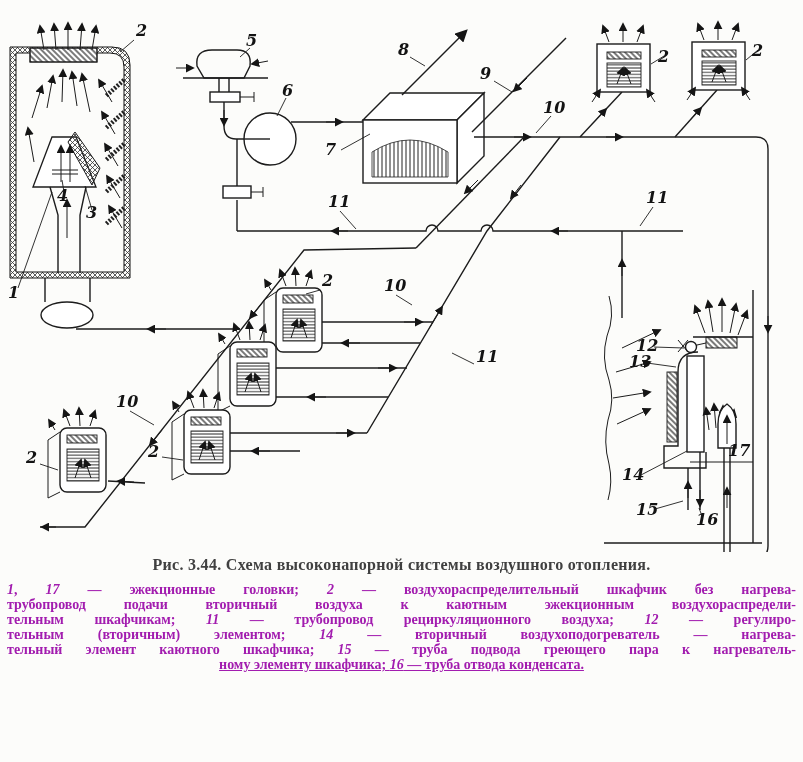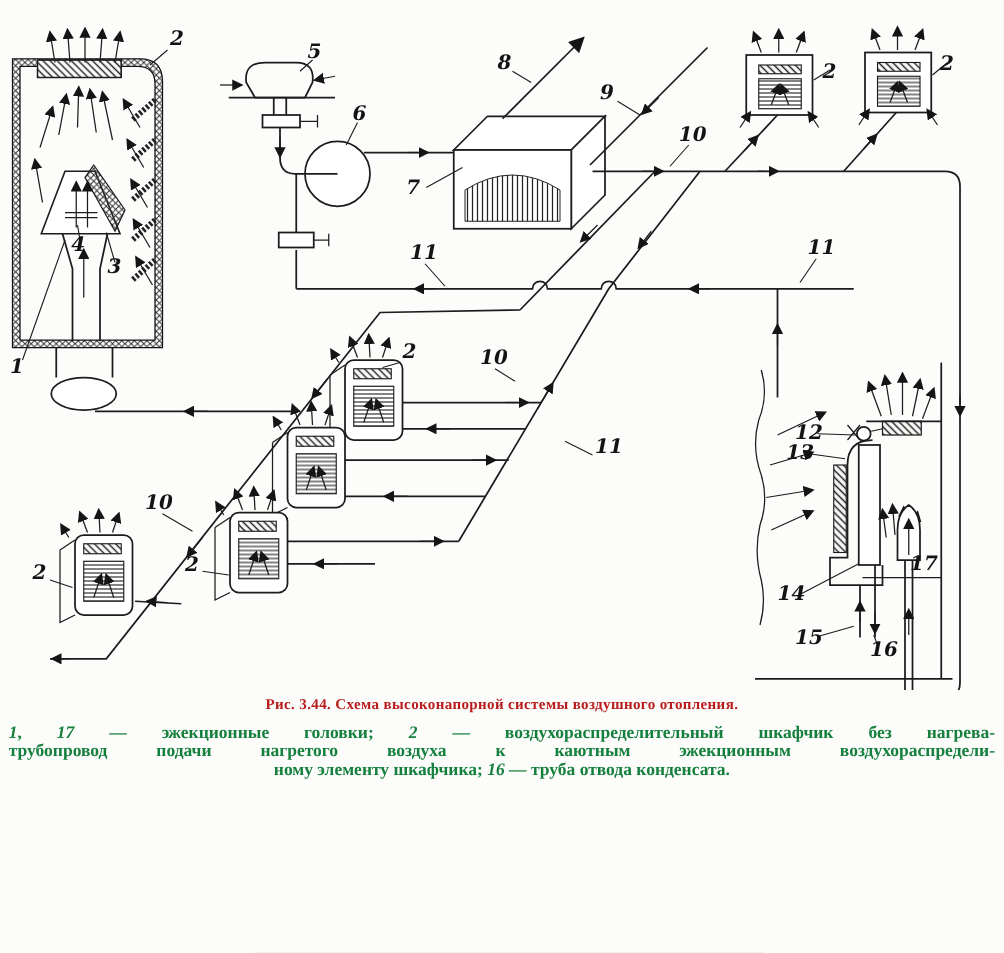--- a/index.html
+++ b/index.html
@@ -1,24 +1,24 @@
 <!DOCTYPE html>
 <html><head>
 <meta charset="utf-8">
 <style>
   html,body{margin:0;padding:0;background:#e8e8e6;}
   .page{position:relative;width:803px;height:762px;background:#fcfcfa;overflow:hidden;
         font-family:"Liberation Serif", serif;color:#111;}
   .fig{display:block;}
-  .caption{width:100%;text-align:center;font-size:12px;font-weight:600;letter-spacing:.3px;
-           margin-top:4px;color:#b91c1c;}
-  .legend{width:789px;margin:8px auto 0 auto;color:#15803d;}
+  .caption{width:100%;text-align:center;font-size:16px;font-weight:600;letter-spacing:.3px;
+           margin-top:4px;color:#404040;}
+  .legend{width:789px;margin:8px auto 0 auto;color:#a21caf;}
   .legend-line{font-size:14px;font-weight:600;line-height:15px;text-align:justify;
                text-align-last:justify;white-space:normal;}
-  .legend-line.last{text-align:right;text-align-last:center;}
+  .legend-line.last{text-align:right;text-align-last:center;text-decoration:underline;}
   .legend-line i{font-weight:600;}
   svg text.lbl{font-family:"DejaVu Serif", serif;font-style:italic;font-weight:600;
                font-size:16px;fill:#131313;}
   svg .ln{stroke:#1c1c1c;stroke-width:1.4;fill:none;}
   svg .thin{stroke:#1c1c1c;stroke-width:1;fill:none;}
   svg .ldr{stroke:#1c1c1c;stroke-width:0.9;fill:none;}
   svg .box{fill:#fff;stroke:#1c1c1c;stroke-width:1.4;}
 </style>
 </head>
 <body>
@@ -295,16 +295,19 @@
         <text x="8" y="298" class="lbl">1</text>
         <text x="57" y="201" class="lbl">4</text>
         <text x="86" y="218" class="lbl">3</text>
       </g>
   </svg>
 
   <div class="caption">Рис. 3.44. Схема высоконапорной системы воздушного отопления.</div>
 
   <div class="legend" id="legend">
       <div class="legend-line"><i>1</i>, <i>17</i> — эжекционные головки; <i>2</i> — воздухораспределительный шкафчик без нагрева-</div>
-      <div class="legend-line">трубопровод подачи нагретого воздуха к каютным эжекционным воздухораспредели-</div>
+      <div class="legend-line">трубопровод подачи вторичный воздуха к каютным эжекционным воздухораспредели-</div>
+      <div class="legend-line">тельным шкафчикам; <i>11</i> — трубопровод рециркуляционного воздуха; <i>12</i> — регулиро-</div>
+      <div class="legend-line">тельным (вторичным) элементом; <i>14</i> — вторичный воздухоподогреватель — нагрева-</div>
+      <div class="legend-line">тельный элемент каютного шкафчика; <i>15</i> — труба подвода греющего пара к нагреватель-</div>
       <div class="legend-line last">ному элементу шкафчика; <i>16</i> — труба отвода конденсата.</div>
     </div>
 </div>
 
 </body></html>

